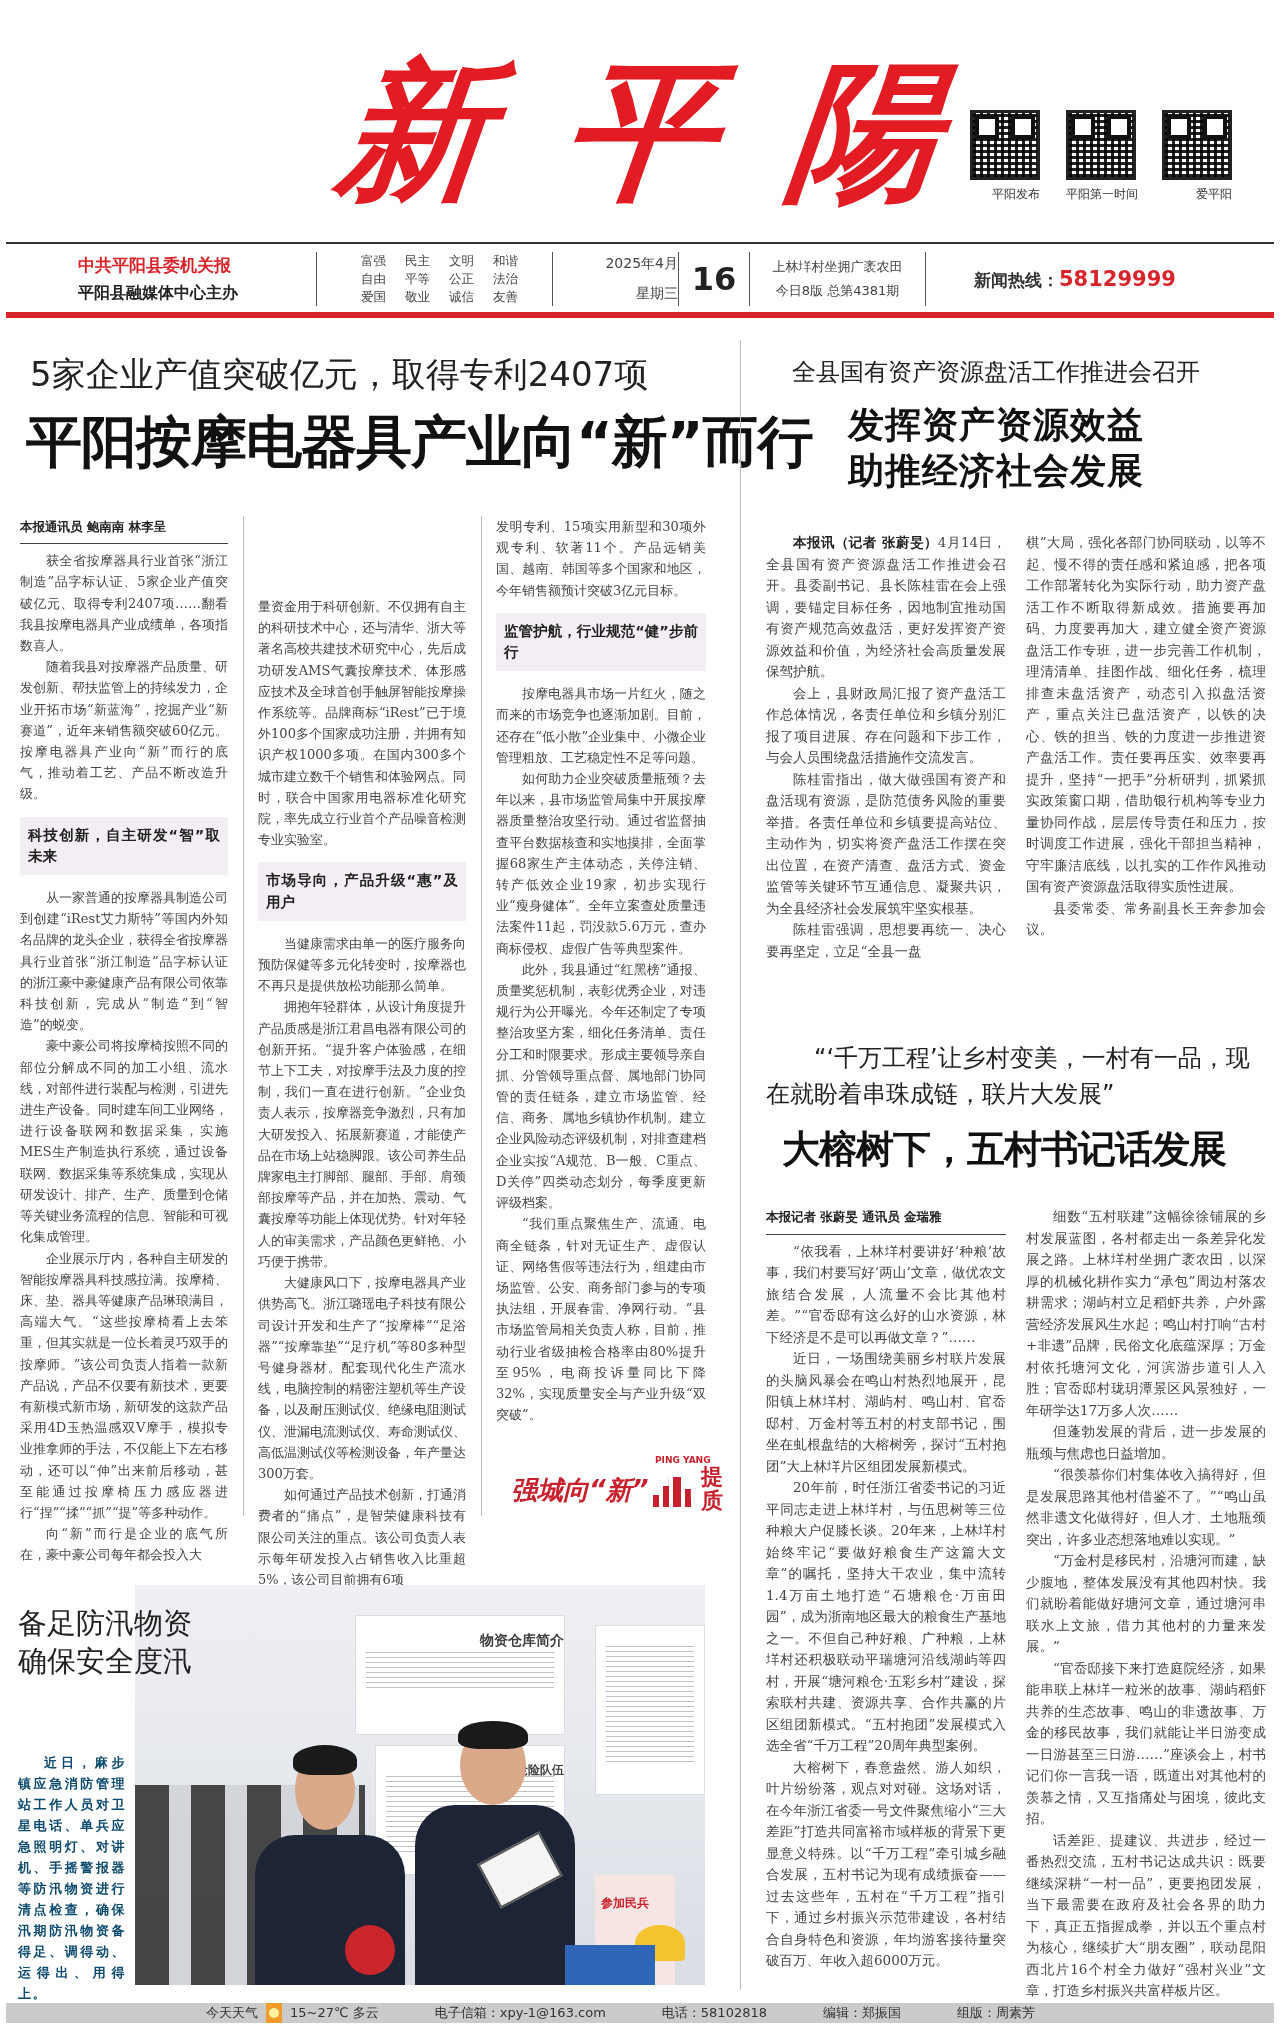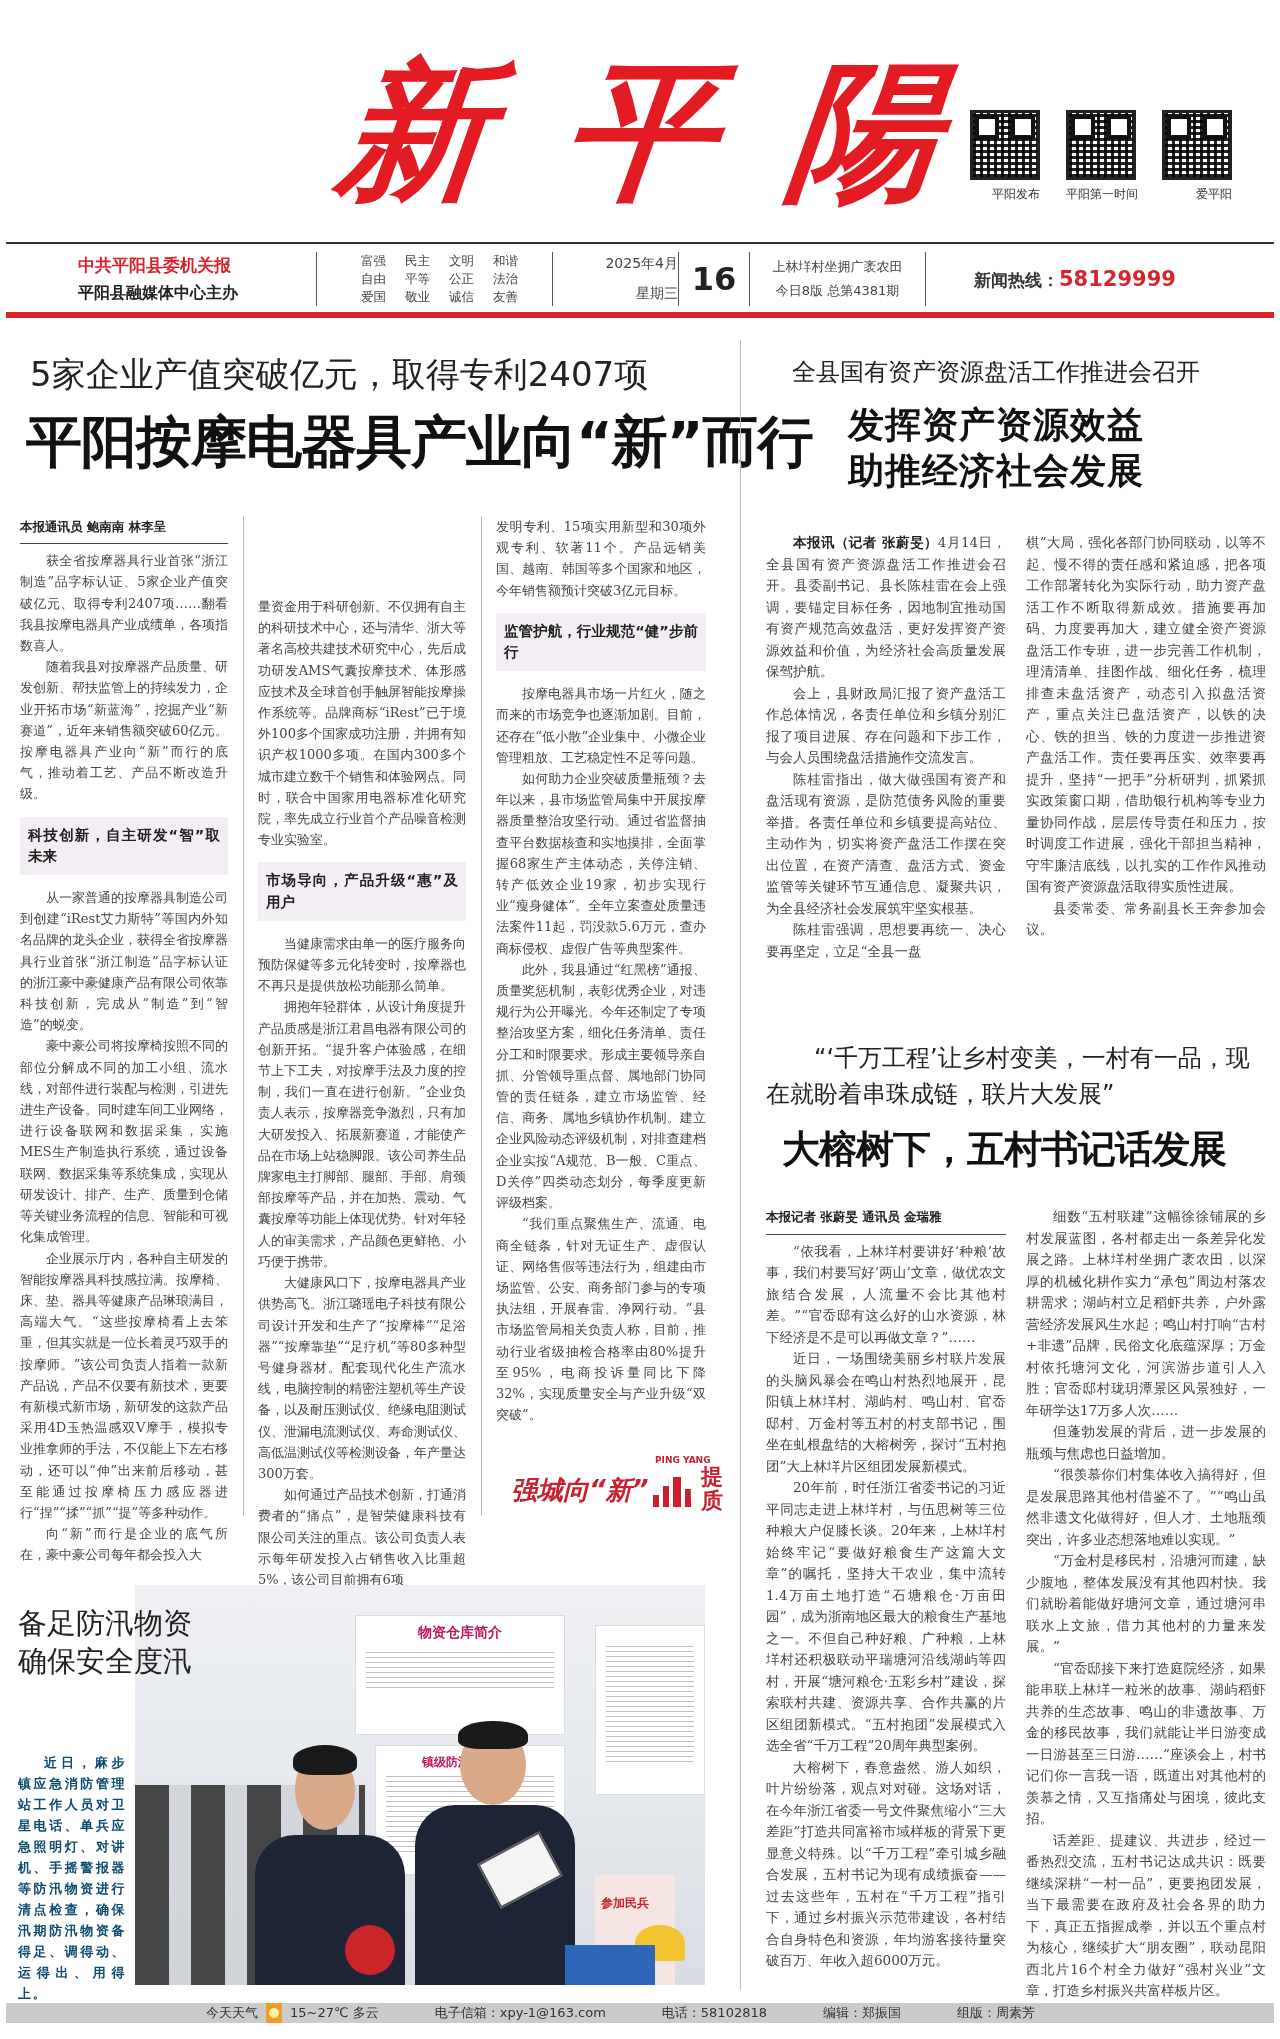--- a/index.html
+++ b/index.html
@@ -43,21 +43,21 @@
   .col-rule { position: absolute; width: 1px; background: #bbb; }
   .logo-strong { left: 505px; top: 1455px; width: 230px; height: 60px; }
   .logo-strong .t { font-family: "DejaVu Sans", sans-serif; font-weight: bold; font-style: italic; font-size: 26px; color: #c8212d; position: absolute; left: 6px; top: 18px; white-space: nowrap; }
   .logo-strong .badge { position: absolute; left: 150px; top: 0px; font-size: 9px; color: #c8212d; font-weight: bold; font-family: "DejaVu Sans", sans-serif; line-height: 10px; text-align: center; }
   .logo-strong .skyline { position: absolute; left: 148px; top: 22px; width: 44px; height: 30px; background: linear-gradient(90deg, #c8212d 0 6px, transparent 6px 10px, #c8212d 10px 16px, transparent 16px 20px, #c8212d 20px 28px, transparent 28px 32px, #c8212d 32px 38px, transparent 38px); clip-path: polygon(0 60%, 14% 60%, 14% 30%, 36% 30%, 36% 0, 64% 0, 64% 40%, 86% 40%, 86% 70%, 100% 70%, 100% 100%, 0 100%); }
   .logo-strong .t2 { position: absolute; left: 196px; top: 10px; font-family: "DejaVu Sans", sans-serif; font-weight: bold; font-size: 22px; color: #c8212d; line-height: 24px; }
   
   .photo { left: 135px; top: 1585px; width: 570px; height: 400px; overflow: hidden;
     background: linear-gradient(180deg, #eef0f3 0%, #e6e9ee 45%, #d9dde3 100%); }
   .photo .board { position: absolute; background: #fff; border: 1px solid #ddd; }
-  .photo .board .ttl { font-family: "DejaVu Sans", sans-serif; font-weight: bold; color: #be185d; font-size: 14px; text-align: center; padding-top: 8px; }
+  .photo .board .ttl { font-family: "DejaVu Sans", sans-serif; font-weight: bold; color: #404040; font-size: 14px; text-align: right; padding-top: 16px; }
   .photo .lines { position: absolute; left: 10px; right: 10px; height: 40px; background: repeating-linear-gradient(180deg, #999 0 1px, transparent 1px 5px); opacity: .6; }
   .photo .shelf { position: absolute; left: 0; top: 200px; width: 230px; height: 200px; background: repeating-linear-gradient(90deg, #2a2a2a 0 34px, #cfd3d8 34px 56px); opacity: .85; }
   .photo .person { position: absolute; background: #1d2435; border-radius: 40px 40px 6px 6px; }
   .photo .head { position: absolute; background: #d9a98a; border-radius: 50%; }
   .photo .hair { position: absolute; background: #1a1a1a; border-radius: 50% 50% 30% 30%; }
   .photo .clip { position: absolute; background: #f4f4f4; border: 2px solid #555; transform: rotate(-28deg); }
   .photo .device { position: absolute; background: #c9252b; border-radius: 50%; }
   .photo .helmet { position: absolute; background: #f4c430; border-radius: 50% 50% 10% 10%; }
   .photo .box { position: absolute; background: #2f66b8; }
   .photo .flag { position: absolute; background: #f6e6e3; }

